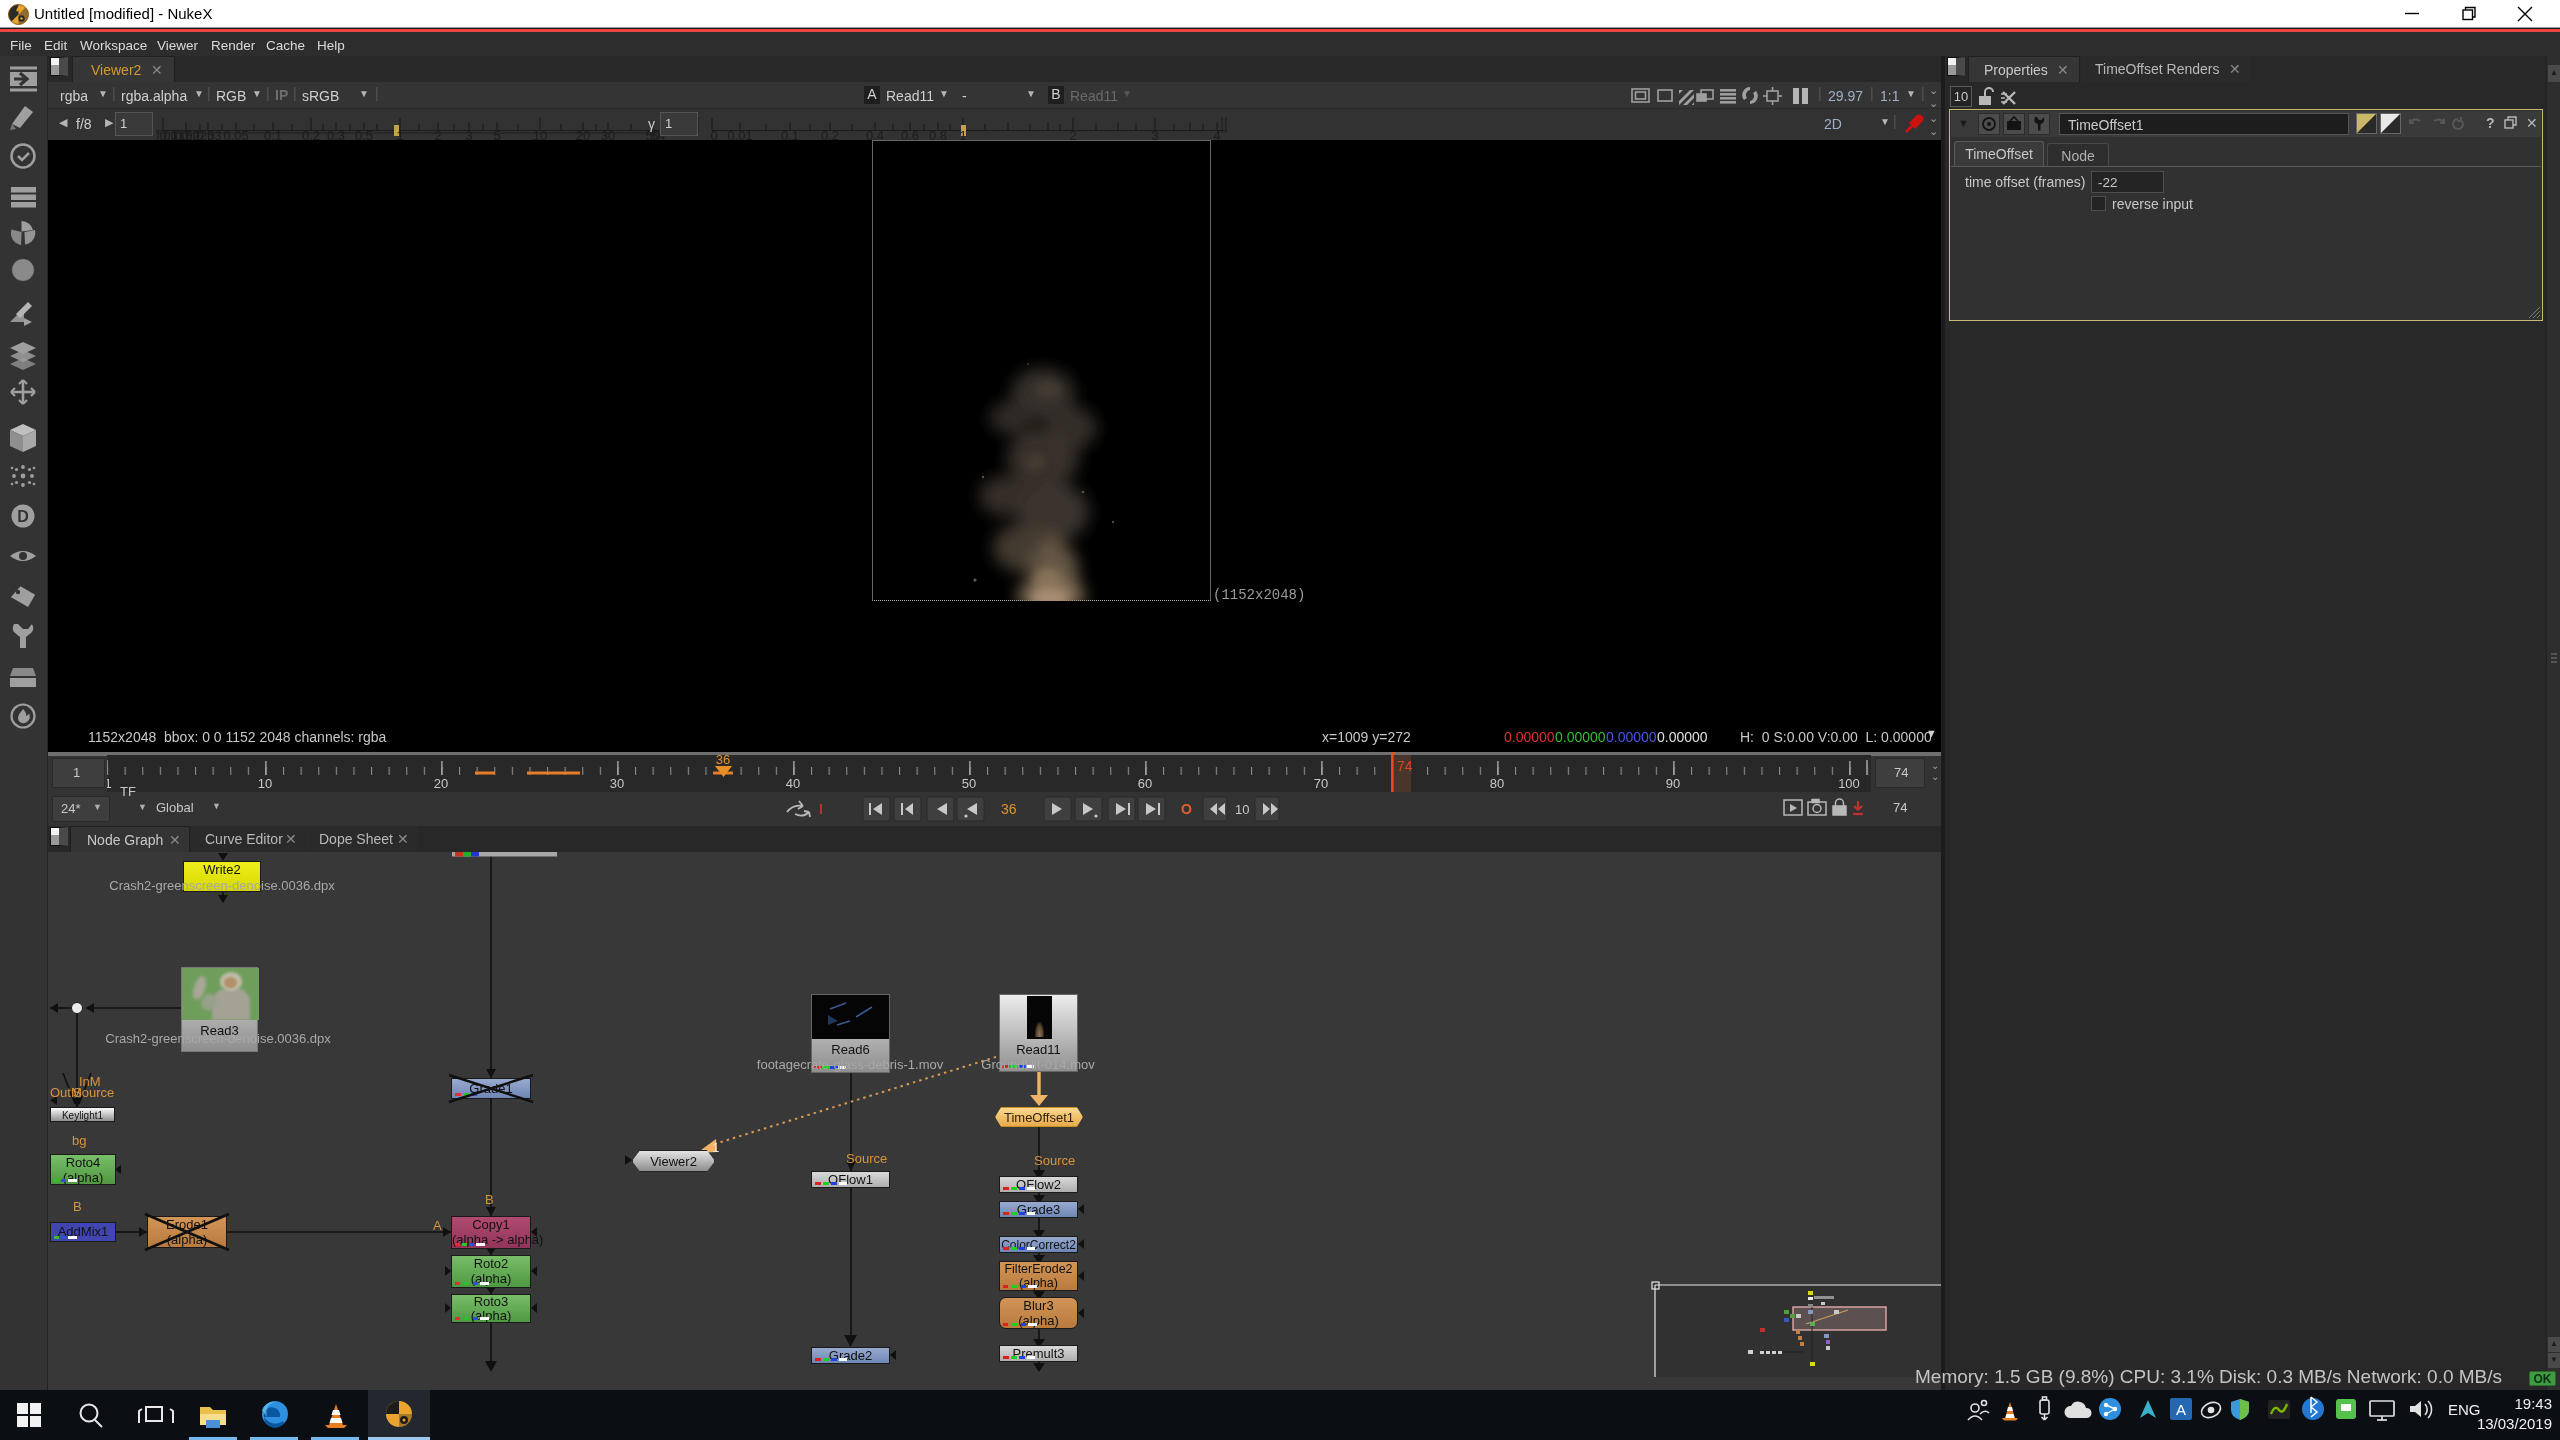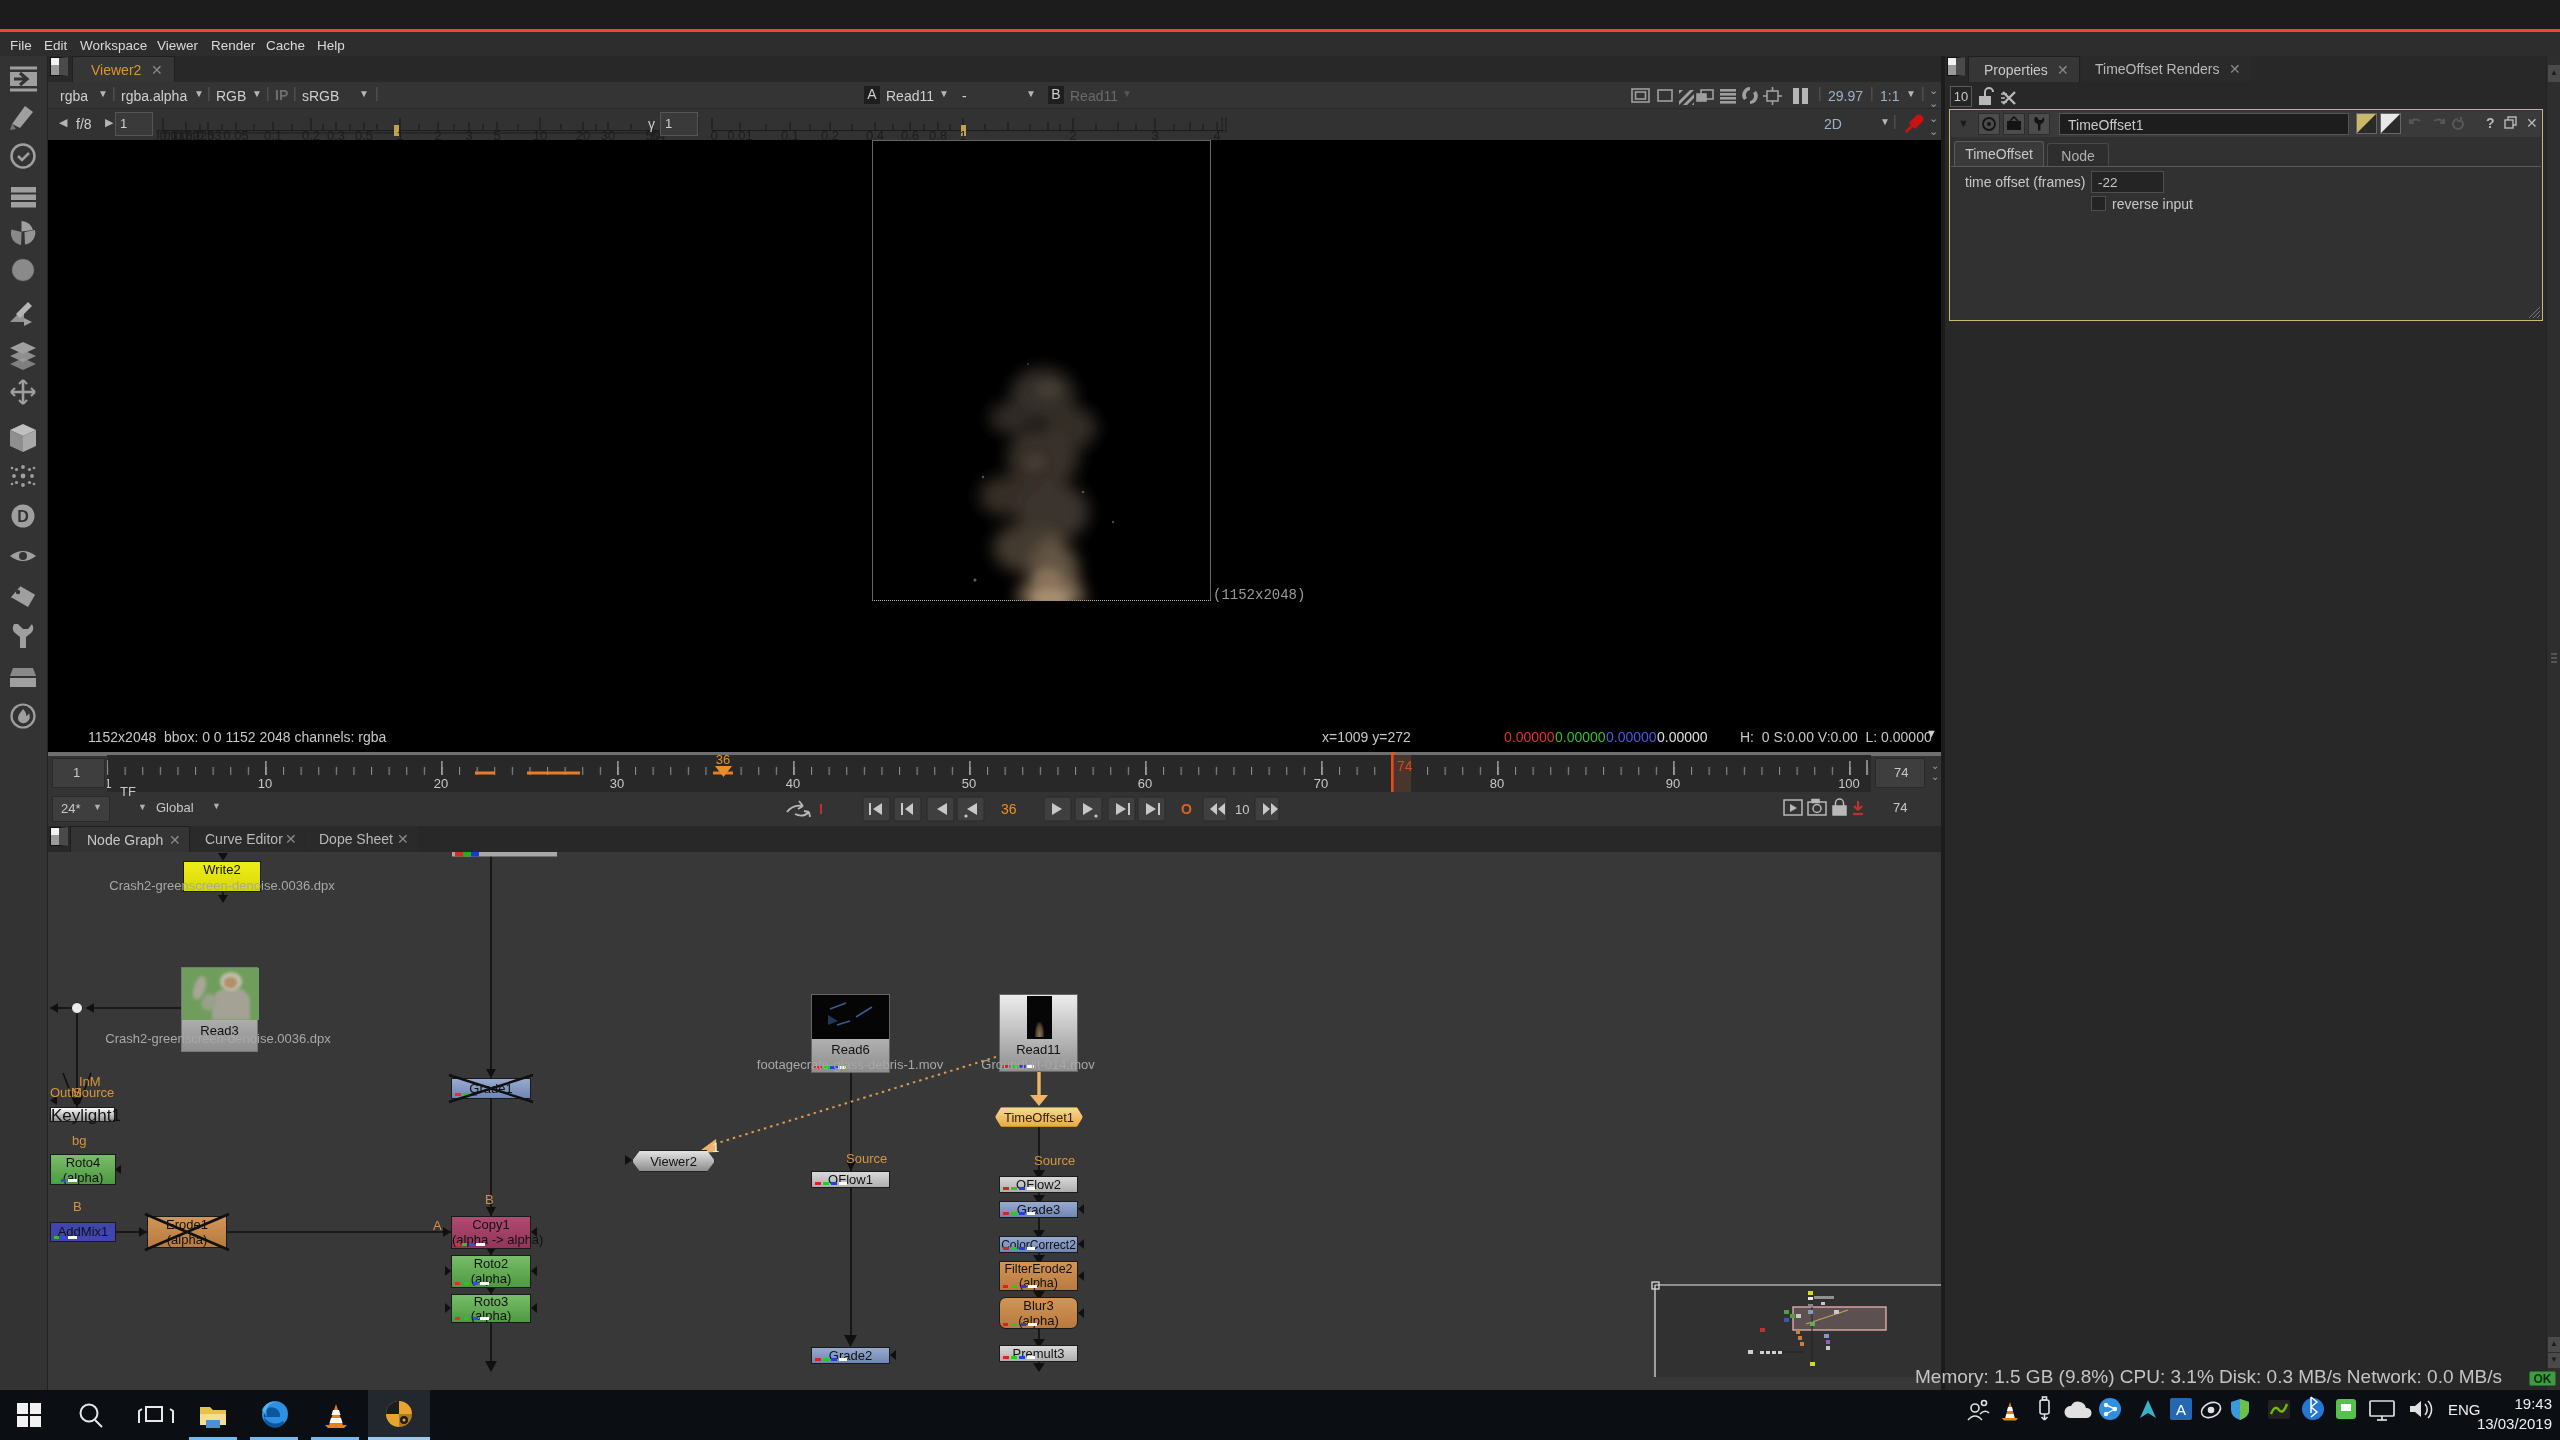--- a/index.html
+++ b/index.html
@@ -33,20 +33,38 @@
 
 #taskbar { left:0; top:1390px; width:2560px; height:50px; background:#0b0f14; }
 
 .node { position:absolute; font-size:13px; color:#111; text-align:center; line-height:15px; border:1px solid #1a1a1a; }
 .nlabel { position:absolute; font-size:13px; color:#a8a8a8; text-align:center; white-space:nowrap; }
 .olabel { position:absolute; font-size:13px; color:#d8943c; white-space:nowrap; }
 </style>
 </head>
 <body>
 <div id="stage">
+  <div id="titlebar" class="abs">
+    <svg class="abs" style="left:8px;top:4px" width="21" height="21" viewBox="0 0 21 21">
+      <circle cx="10.5" cy="10.5" r="10" fill="#e8a42e"></circle>
+      <path d="M10.5 0.5 A10 10 0 0 0 3.4 17.6 L10.5 10.5 Z" fill="#2a2a2a"></path>
+      <path d="M17.6 3.4 A10 10 0 0 1 10.5 20.5 L10.5 10.5 Z" fill="#2a2a2a" opacity="0.45"></path>
+      <circle cx="10.5" cy="10.5" r="10" fill="none" stroke="#8a6015" stroke-width="1"></circle>
+      <circle cx="13.5" cy="14.5" r="3.2" fill="#2a2a2a"></circle>
+      <circle cx="13.5" cy="14.5" r="1.2" fill="#e8a42e"></circle>
+      <rect x="9" y="2.5" width="2.2" height="5" fill="#e8a42e" transform="rotate(25 10 5)"></rect>
+    </svg>
+    <span class="ttext">Untitled [modified] - NukeX</span>
+    <svg class="abs" style="left:2398px;top:0" width="162" height="28" viewBox="0 0 162 28">
+      <line x1="7" y1="13.5" x2="21" y2="13.5" stroke="#000" stroke-width="1.4"></line>
+      <rect x="65" y="10" width="9.5" height="9.5" fill="none" stroke="#000" stroke-width="1.4"></rect>
+      <path d="M67.5 10 V7.5 H77 V17 H74.5" fill="none" stroke="#000" stroke-width="1.4"></path>
+      <path d="M120 7 L134 21 M134 7 L120 21" stroke="#000" stroke-width="1.4"></path>
+    </svg>
+  </div>
   <div id="menubar" class="abs">
     <span style="left:10px">File</span>
       <span style="left:44px">Edit</span>
     <span style="left:80px">Workspace</span>
       <span style="left:157px">Viewer</span>
     <span style="left:211px">Render</span>
       <span style="left:266px">Cache</span>
     <span style="left:317px">Help</span>
   </div>
   <div id="toolbar" class="abs">
@@ -600,21 +618,21 @@
         <div class="abs" style="left:0px;top:0px;width:77px;height:52px;background:#6f9e5c;overflow:hidden;">
           <div class="abs" style="left:30px;top:20px;width:38px;height:32px;background:#a3a295;border-radius:45% 40% 0 0;filter:blur(1.5px);"></div>
           <div class="abs" style="left:38px;top:4px;width:22px;height:19px;background:#bfbca9;border-radius:50%;filter:blur(1.5px);"></div>
           <div class="abs" style="left:42px;top:9px;width:13px;height:11px;background:#b29168;border-radius:50%;filter:blur(1px);"></div>
           <div class="abs" style="left:12px;top:8px;width:11px;height:24px;background:#a8a696;border-radius:45%;transform:rotate(18deg);filter:blur(1.5px);"></div>
           <div class="abs" style="left:20px;top:26px;width:14px;height:16px;background:#98a18b;border-radius:40%;transform:rotate(30deg);filter:blur(1.5px);"></div>
         </div>
         <span class="abs" style="left:0;top:55px;width:100%;">Read3</span>
       </div>
       <div class="nlabel" style="left:170px;top:179px;transform:translateX(-50%);">Crash2-greenscreen-denoise.0036.dpx</div>
-      <div class="node" style="left:2px;top:255px;width:65px;height:15px;background:linear-gradient(180deg,#fbfbfb,#8f8f8f);font-size:17px;line-height:16px;">Keylight1</div>
+      <div class="node" style="left:2px;top:255px;width:65px;height:15px;background:linear-gradient(180deg,#fbfbfb,#8f8f8f);font-size:10px;line-height:16px;">Keylight1</div>
       <div class="node" style="left:2px;top:302px;width:66px;height:31px;background:linear-gradient(180deg,#79bd69,#4e9941);">Roto4<br>(alpha)
         <i class="abs" style="left:3px;bottom:2px;width:5px;height:3px;background:#2fbf2f;"></i><i class="abs" style="left:10px;bottom:2px;width:5px;height:3px;background:#2f4fdf;"></i><i class="abs" style="left:17px;bottom:2px;width:9px;height:3px;background:#fff;"></i>
       </div>
       <div class="node" style="left:2px;top:370px;width:66px;height:20px;background:#4146ae;line-height:18px;">AddMix1
         <i class="abs" style="left:3px;bottom:2px;width:5px;height:3px;background:#2fbf2f;"></i><i class="abs" style="left:10px;bottom:2px;width:5px;height:3px;background:#2f4fdf;"></i><i class="abs" style="left:17px;bottom:2px;width:9px;height:3px;background:#fff;"></i>
       </div>
       <div class="node" style="left:99px;top:364px;width:80px;height:32px;background:linear-gradient(180deg,#d29557,#b87a3e);">Erode1<br>(alpha)</div>
       <svg class="abs" style="left:95px;top:360px" width="88" height="40">
           <path d="M2 2 L86 38 M86 2 L2 38" stroke="#101010" stroke-width="2.6"></path>
         </svg>

